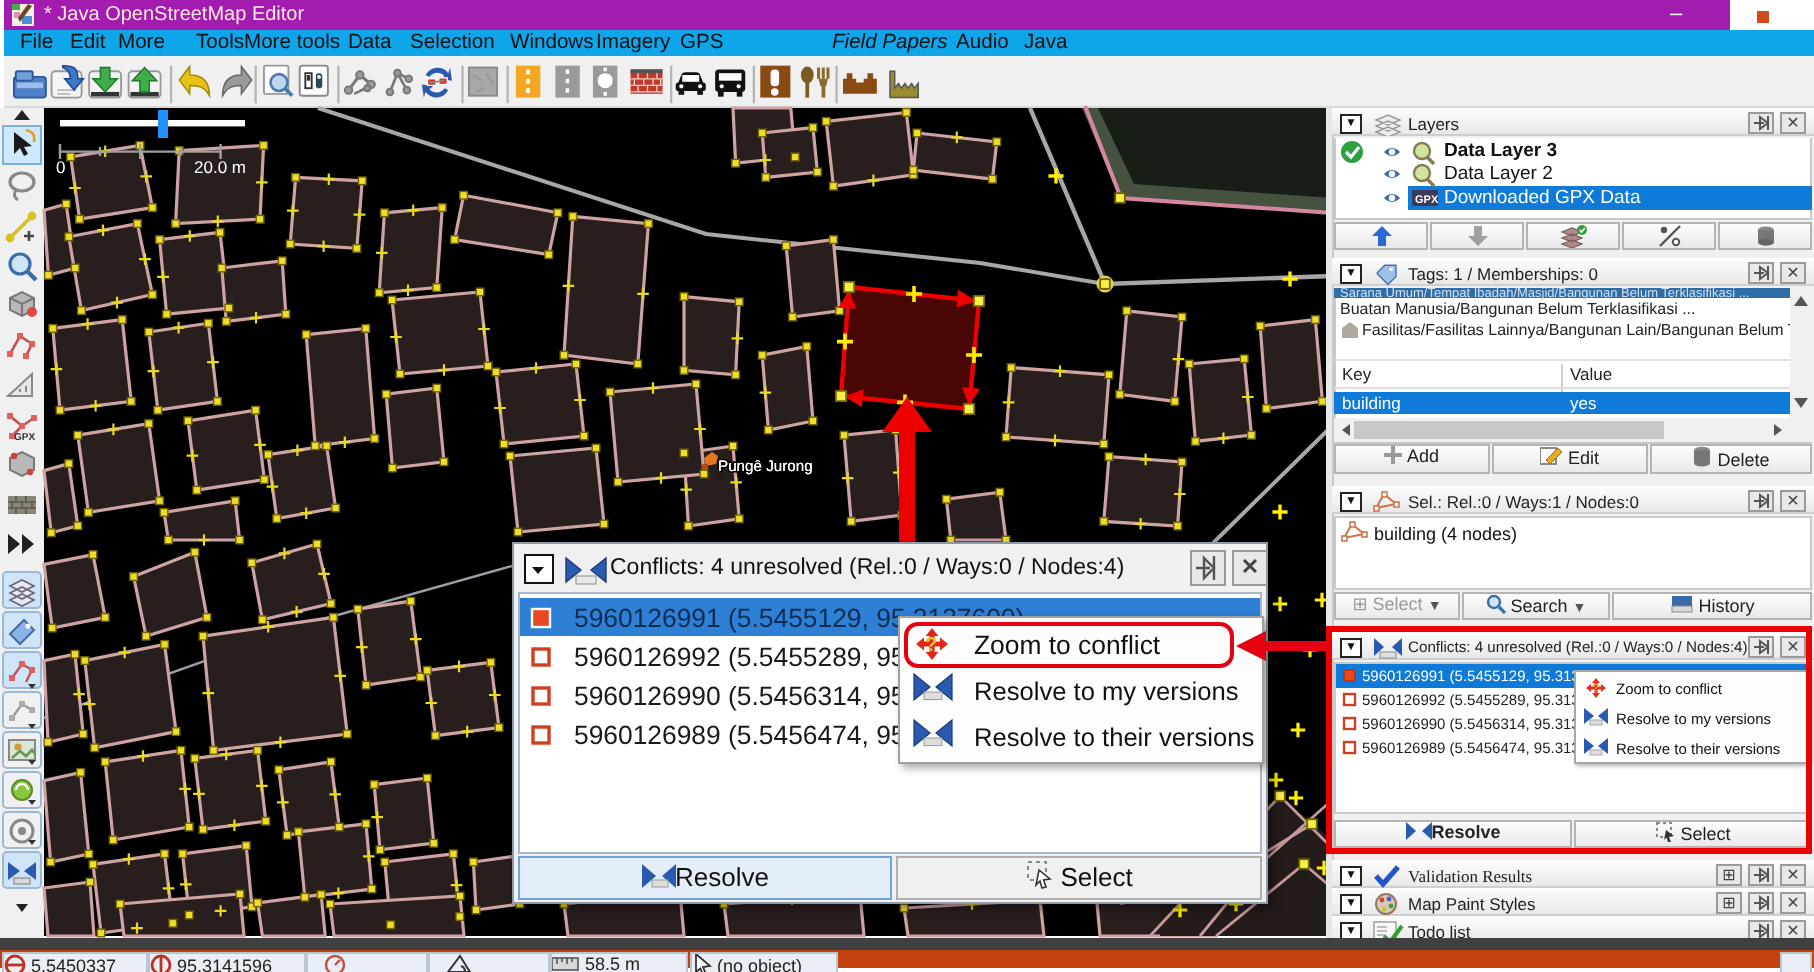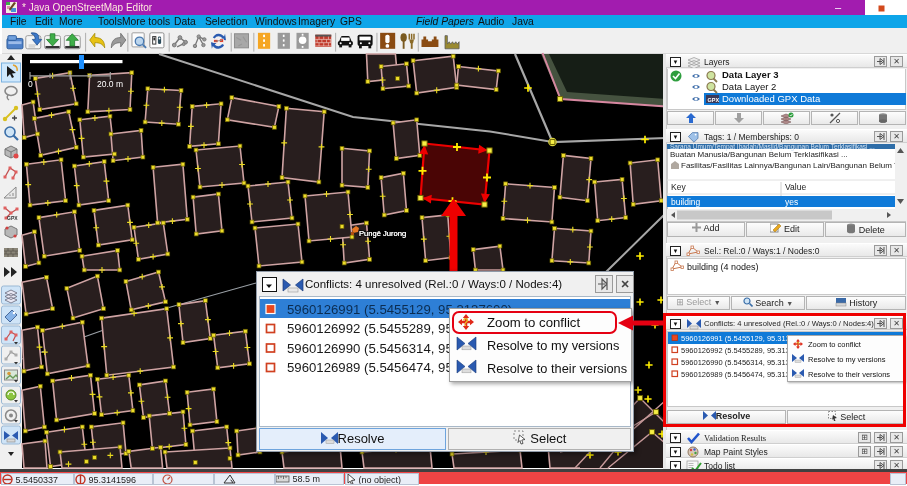--- a/index.html
+++ b/index.html
@@ -2,21 +2,21 @@
 <html><head><meta charset="utf-8">
 <style>
 *{margin:0;padding:0;box-sizing:border-box;}
 body{width:907px;height:486px;font-family:"Liberation Sans",sans-serif;background:#fff;overflow:hidden;position:relative;}
 .abs{position:absolute;}
 .titlebar{left:2px;top:0;width:863px;height:15px;background:#a21caf;color:#ffe8dc;font-size:10px;line-height:15px;}
 .menubar{left:2px;top:15px;width:905px;height:13px;background:#0ea5e9;font-size:10.3px;color:#111;}
 .menubar span{line-height:13px;}
 .toolbar{left:2px;top:28px;width:905px;height:26px;background:#f0f0f0;border-bottom:1px solid #d8d8d8;}
 .lefttb{left:0;top:54px;width:22px;height:415px;background:#f0f0f0;}
-.statusbar{left:0;top:469px;width:907px;height:15px;background:#ef4444;border-top:3px solid #404040;font-size:9px;color:#222;}
+.statusbar{left:0;top:469px;width:907px;height:15px;background:#c2410c;border-top:6px solid #404040;font-size:9px;color:#222;}
 .sfield{position:absolute;top:1px;height:12px;border:1px solid #b9c4d4;background:#e9eef7;font-size:9px;line-height:11px;color:#222;white-space:nowrap;overflow:hidden;}
 .panel{left:666px;width:241px;background:#f0f0f0;}
 .phead{position:absolute;left:0;width:100%;height:14px;background:linear-gradient(#fbfbfb,#e8e8e8);border-top:1px solid #fff;border-bottom:1px solid #cfcfcf;font-size:8.5px;color:#222;line-height:14px;}
 .phead .ttl{position:absolute;left:38px;top:0;white-space:nowrap;}
 .pin{position:absolute;width:13px;height:11px;top:1px;border:1px solid #9a9a9a;background:#e8e8e8;font-size:8px;text-align:center;line-height:9px;color:#444;}
 .collbtn{position:absolute;left:4px;top:2px;width:11px;height:10px;border:1px solid #222;background:#fff;font-size:6px;line-height:9px;text-align:center;color:#111;}
 .btn{position:absolute;border:1px solid #b4b4b4;background:linear-gradient(#fdfdfd,#e9e9e9);font-size:9px;text-align:center;color:#222;}
 </style></head><body>
 <div class="abs" style="left:0;top:0;width:2px;height:486px;background:#fff;"></div>
 <div class="abs" style="left:0;top:484px;width:907px;height:2px;background:#fff;"></div>

